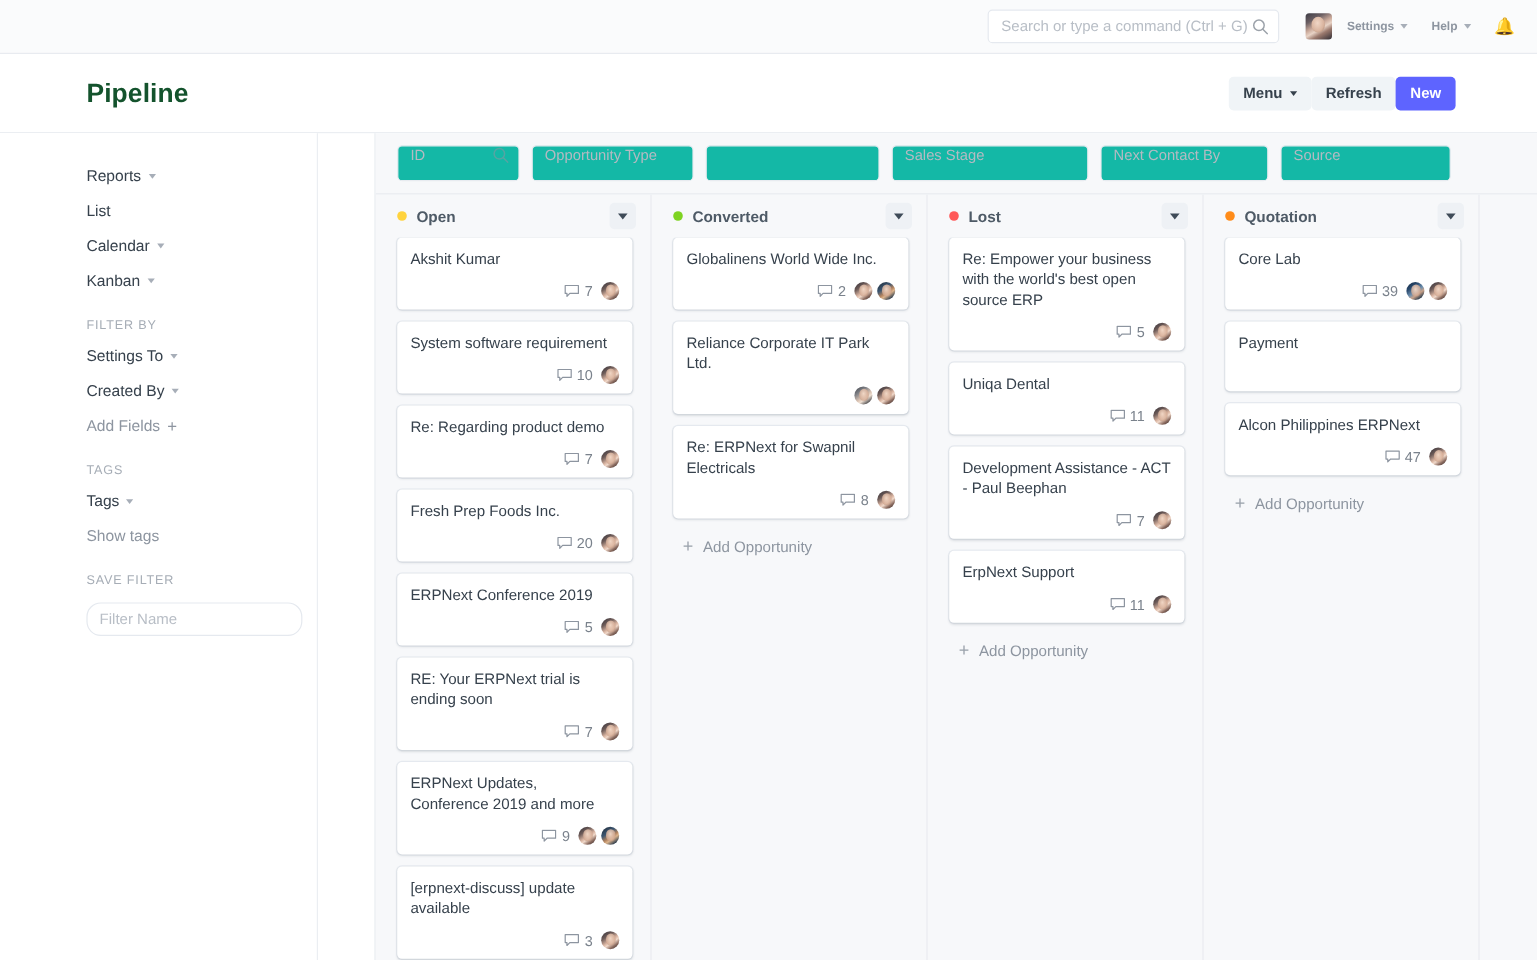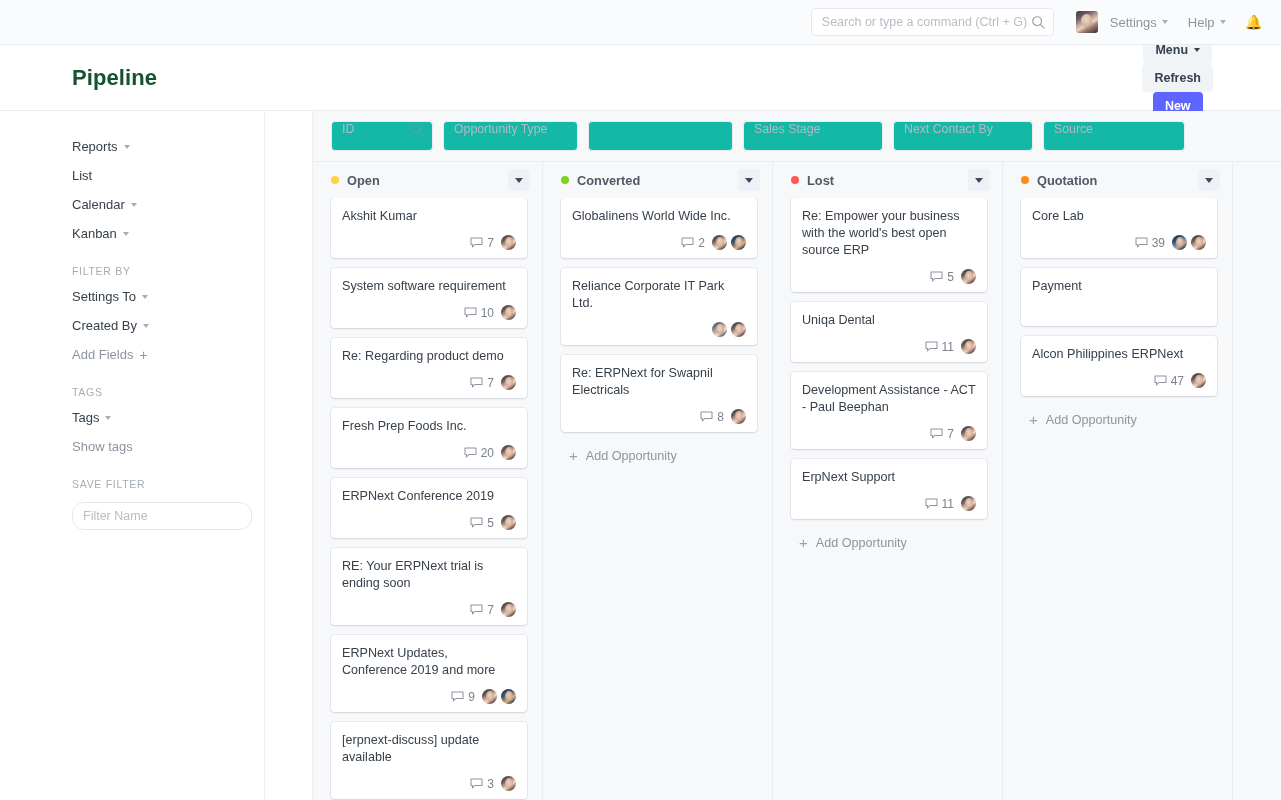--- a/index.html
+++ b/index.html
@@ -46,39 +46,39 @@
     margin-right: 12px; flex: none;
     background: linear-gradient(150deg,#3b3a44 0%,#6b5f63 26%,#caa99a 46%,#e8d3c6 58%,#9c7a6e 72%,#2e2b33 100%);
     overflow: hidden; position: relative;
   }
   .nav-avatar::after{
     content:""; position:absolute; left:5px; top:3px; width:11px; height:13px;
     border-radius:50% 50% 45% 45%;
     background: radial-gradient(ellipse at 45% 40%, #f0d6c6 0%, #d9b49f 60%, #9d7763 100%);
   }
   .nav-item {
-    font-size: 13px; font-weight: normal; color: #8d95a0;
+    font-size: 10px; font-weight: bold; color: #8d95a0;
     margin-right: 20px; display: flex; align-items: center; gap: 5px;
     cursor: pointer; white-space: nowrap;
   }
   .caret-sm {
     width: 0; height: 0; border-left: 3.5px solid transparent;
     border-right: 3.5px solid transparent; border-top: 4px solid #a7aeb8;
   }
   .bell { font-size: 14px; color: #8d95a0; cursor: pointer; }
 
   
   .page-head {
     height: 66px; background: #ffffff;
     display: flex; align-items: center;
     padding: 0 68px 0 72px;
     border-bottom: 1px solid #ebeef2;
   }
   .page-title { font-size: 22px; font-weight: bold; color: #14532d; letter-spacing: .1px; }
-  .page-actions { margin-left: auto; display: flex; gap: 0; align-items: center; flex-direction: column; }
+  .page-actions { margin-left: auto; display: flex; gap: 0; align-items: center; }
   .btn {
     height: 28px; padding: 0 12px; border-radius: 4px;
     font-size: 12.5px; font-weight: bold; border: none;
     background: #f0f4f7; color: #36414c; cursor: pointer;
     display: flex; align-items: center; gap: 6px;
     font-family: "Liberation Sans", sans-serif;
   }
   .btn-primary { background: #5e64ff; color: #ffffff; }
   .btn .caret-sm { border-top-color: #36414c; }
 
@@ -120,21 +120,21 @@
     height: 30px; background: #14b8a6; border: 1px solid #e8ebf0;
     border-radius: 4px; display: flex; align-items: center;
     padding: 0 8px 15px 10px;
   }
   .filter-box input {
     flex: 1; min-width: 0; border: none; outline: none; background: transparent;
     font-size: 12.3px; color: #36414c; font-family: "Liberation Sans", sans-serif;
   }
   .filter-box input::placeholder { color: #b4bac2; }
   .fb-0 { width: 102px; } .fb-1 { width: 135px; } .fb-2 { width: 145px; }
-  .fb-3 { width: 140px; } .fb-4 { width: 140px; } .fb-5 { width: 142px; }
+  .fb-3 { width: 164px; } .fb-4 { width: 140px; } .fb-5 { width: 142px; }
 
   .columns { flex: 1; display: flex; overflow: hidden; }
   .column {
     width: 230px; flex: none; border-right: 1px solid #e9ecf1;
     display: flex; flex-direction: column; padding: 0 0 0 0;
     overflow: hidden;
   }
   .col-head {
     height: 36px; flex: none; display: flex; align-items: center;
     padding: 0 12px 0 18px; gap: 8px;

